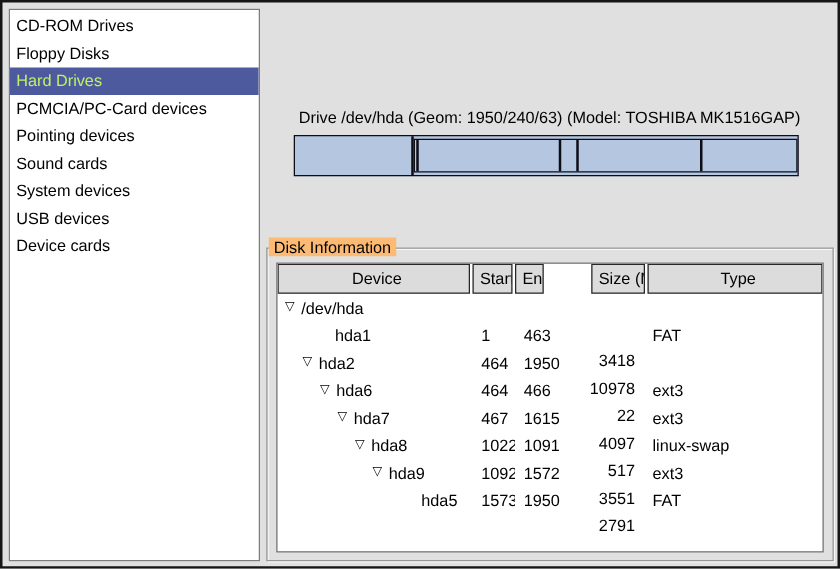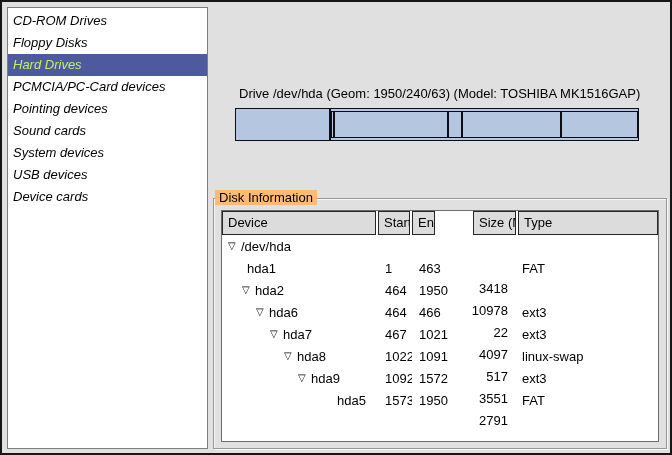--- a/index.html
+++ b/index.html
@@ -6,21 +6,21 @@
   .window{
     position:relative;width:672px;height:455px;box-sizing:border-box;
     background:#e0e0e0;border:2px solid #161616;overflow:hidden;
     font-family:"Liberation Sans",sans-serif;font-size:13px;color:#000;
     -webkit-font-smoothing:antialiased;
   }
   
   .sidebar{
     position:absolute;left:5px;top:5px;width:201px;height:442px;
     box-sizing:border-box;background:#fff;border:1px solid #7d7d7d;
-    padding-top:2px;overflow:hidden;font-style:italic;
+    padding-top:2px;overflow:hidden;
   }
   .sidebar-item{height:22px;line-height:22px;padding-left:5px;white-space:nowrap;cursor:default;}
   .sidebar-item.selected{color:#fff;}
   
   .drive-title{position:absolute;left:237px;top:84px;white-space:nowrap;}
   .part-bar{
     position:absolute;left:233px;top:106px;width:404px;height:33px;
     box-sizing:border-box;border:1px solid #0d0d16;
   }
   .seg-primary{position:absolute;left:0;top:0;height:100%;box-sizing:border-box;border-right:2px solid #0d0d16;}
@@ -32,21 +32,21 @@
     position:absolute;left:211px;top:196px;width:454px;height:251px;
     box-sizing:border-box;border:1px solid #979797;
     box-shadow:inset 1px 1px 0 #f8f8f8, 1px 1px 0 #f8f8f8;
   }
   .grouplabel{position:absolute;top:-9px;left:1px;background:#fdba74;padding:0 4px;white-space:nowrap;}
   
   .dtable{
     position:absolute;left:7px;top:11px;width:438px;height:232px;
     box-sizing:border-box;background:#fff;border:1px solid #6b6b6b;overflow:hidden;
   }
-  .thead{display:flex;height:24px;}
+  .thead{display:flex;height:24px;text-align:center;}
   .th{
     box-sizing:border-box;background:#dcdcdc;border:1px solid #262626;
     line-height:22px;padding-left:5px;margin-right:2px;white-space:nowrap;overflow:hidden;cursor:default;
   }
   .th-device{width:154px;}
   .th-start{width:32px;}
   .th-end{width:23px;}
   .th-size{width:43px;margin-left:36px;}
   .th-type{flex:1;margin-right:0;}
   .trow{display:flex;height:22px;align-items:center;cursor:default;}
@@ -121,21 +121,21 @@
     <div class="td td-device" style="padding-left: 6px;">
       <span class="expander">▽</span>
       <span>/dev/hda</span>
     </div>
     <div class="td td-start"></div>
     <div class="td td-end"></div>
     <div class="td td-size"></div>
     <div class="td td-type"></div>
   </div>
           <div class="trow">
-    <div class="td td-device" style="padding-left: 12px;">
+    <div class="td td-device" style="padding-left: 33px;">
       <span class="expander" style="visibility: hidden;">▽</span>
       <span>hda1</span>
     </div>
     <div class="td td-start">1</div>
     <div class="td td-end">463</div>
     <div class="td td-size">3418</div>
     <div class="td td-type">FAT</div>
   </div>
           <div class="trow">
     <div class="td td-device" style="padding-left: 20px;">
@@ -155,21 +155,21 @@
     <div class="td td-end">466</div>
     <div class="td td-size">22</div>
     <div class="td td-type">ext3</div>
   </div>
           <div class="trow">
     <div class="td td-device" style="padding-left: 48px;">
       <span class="expander">▽</span>
       <span>hda7</span>
     </div>
     <div class="td td-start">467</div>
-    <div class="td td-end">1021</div>
+    <div class="td td-end">1615</div>
     <div class="td td-size">4097</div>
     <div class="td td-type">ext3</div>
   </div>
           <div class="trow">
     <div class="td td-device" style="padding-left: 62px;">
       <span class="expander">▽</span>
       <span>hda8</span>
     </div>
     <div class="td td-start">1022</div>
     <div class="td td-end">1091</div>

